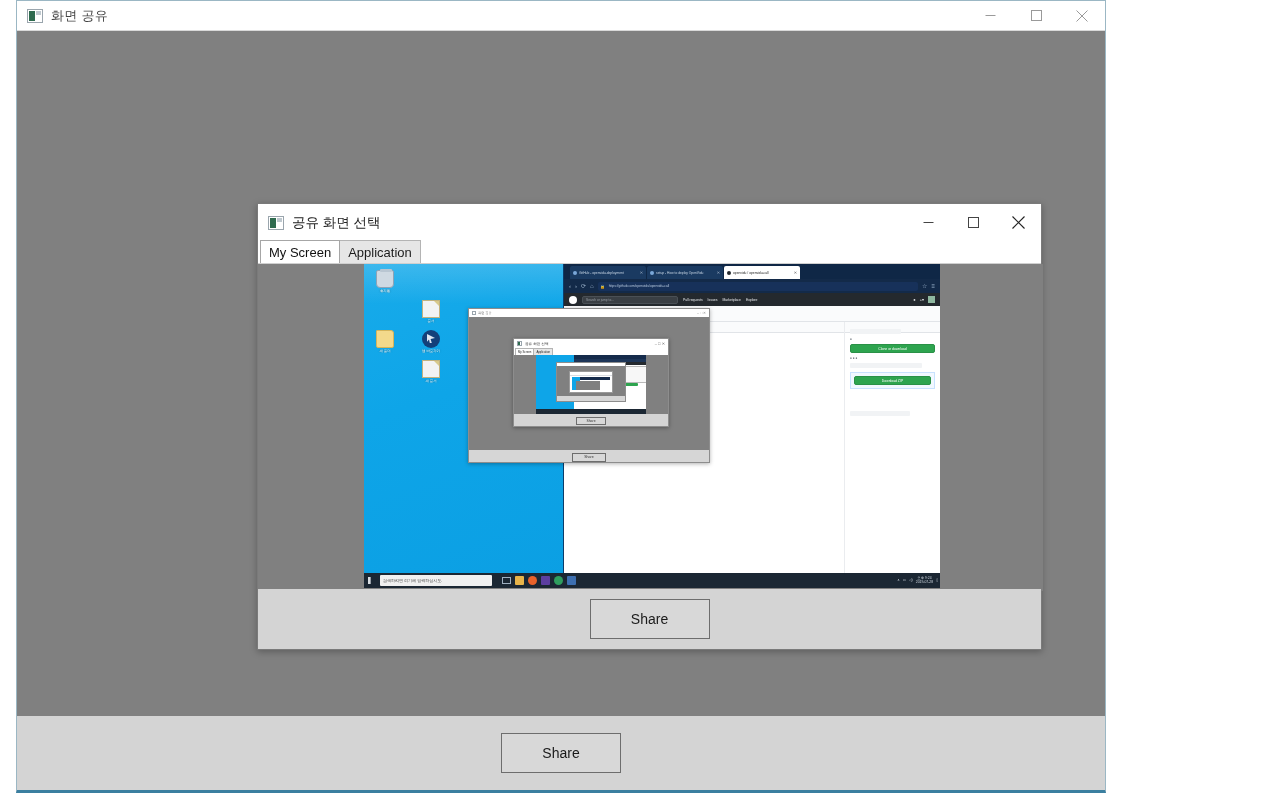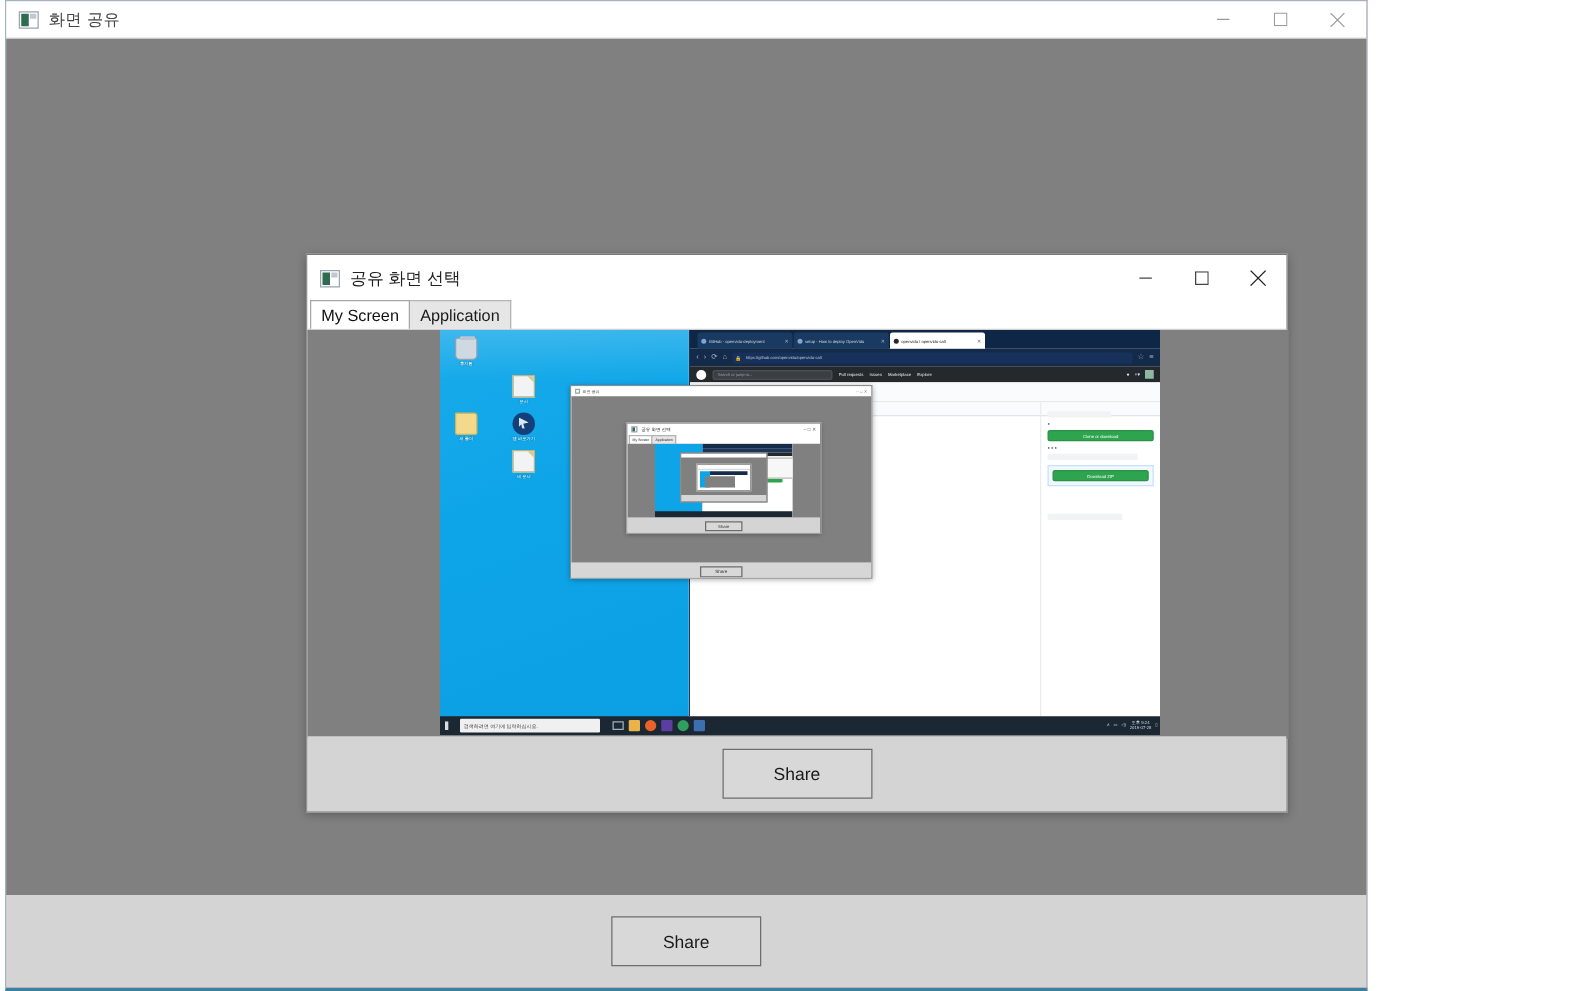--- a/index.html
+++ b/index.html
@@ -6,23 +6,23 @@
   * { box-sizing: border-box; }
   html, body {
     margin: 0; padding: 0;
     width: 1266px; height: 793px;
     overflow: hidden;
     font-family: "Liberation Sans", sans-serif;
   }
 
   
   #main-window {
-    position: absolute; left: 4px; top: 0;
+    position: absolute; left: 16px; top: 0;
     width: 1090px; height: 793px;
-    background: #fca5a5;
+    background: #3b82f6;
     border: 1px solid #9bb7c4;
     border-bottom: 3px solid #3b7fa0;
   }
   #main-titlebar {
     position: absolute; left: 0; top: 0;
     width: 100%; height: 30px;
     background: #ffffff;
     border-bottom: 1px solid #d9d9d9;
     display: flex; align-items: center;
   }

